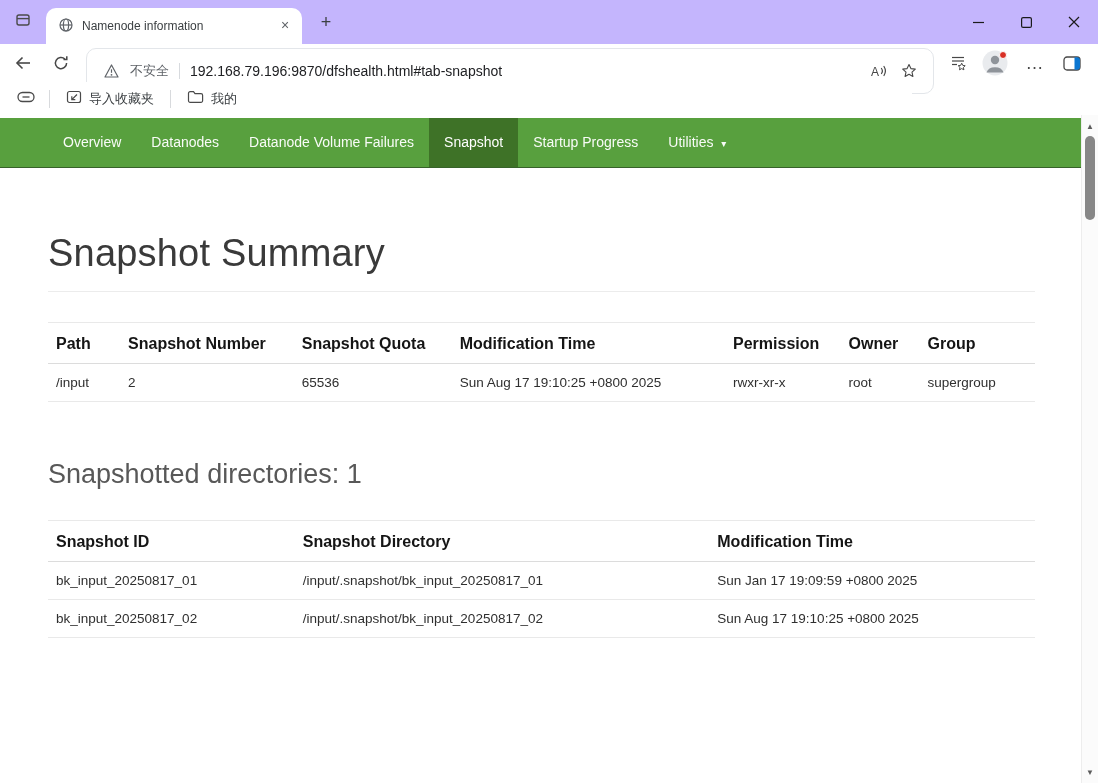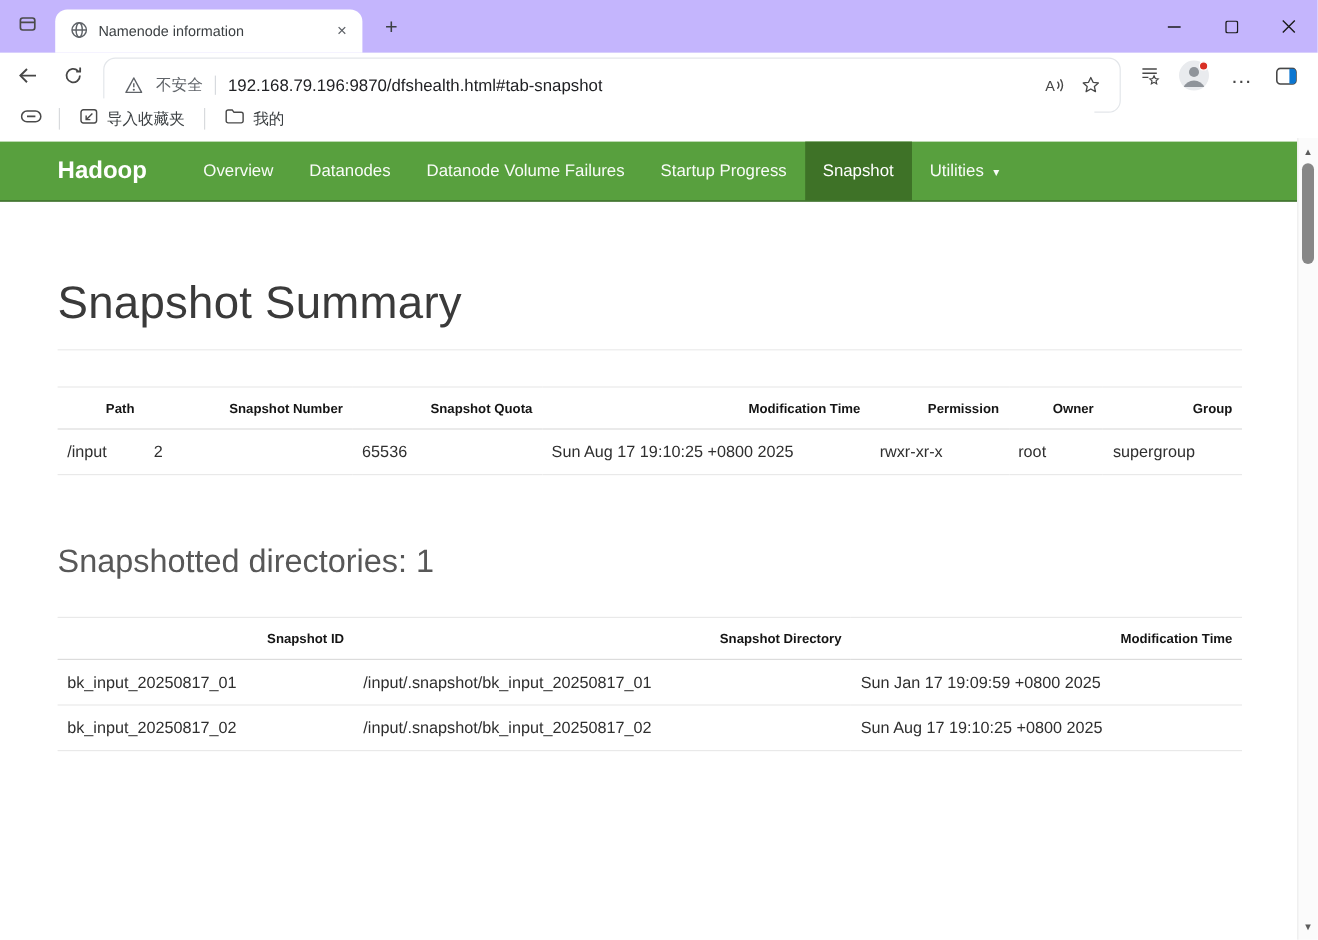--- a/index.html
+++ b/index.html
@@ -53,21 +53,21 @@
   .nav-item { font-size:14px; color:rgba(255,255,255,0.96); line-height:49px; padding:0 15px; cursor:pointer; white-space:nowrap; }
   .nav-item.active { background:#3e7227; color:#fff; }
   .caret { display:inline-block; margin-left:4px; font-size:10px; }
 
   .container { padding:0 46px 0 48px; }
   h1.page-title { margin:64px 0 0; font-size:38px; font-weight:500; color:#3a3a3a; letter-spacing:0.2px; }
   hr.divider { border:0; border-top:1px solid #ececec; margin:16px 0 0; }
   h2.section-heading { margin:57px 0 0; font-size:27px; font-weight:400; color:#585858; }
 
   table { width:100%; border-collapse:collapse; margin-top:30px; border-top:1px solid #e9e9e9; }
-  th { text-align:right; font-size:11px; font-weight:bold; color:#151515; padding:12px 8px 10px; border-bottom:1px solid #dcdcdc; }
+  th { text-align:left; font-size:16px; font-weight:bold; color:#151515; padding:12px 8px 10px; border-bottom:1px solid #dcdcdc; }
   td { font-size:13.5px; color:#2f2f2f; padding:11px 8px; border-bottom:1px solid #e9e9e9; }
 
   
   .scrollbar { position:absolute; top:115px; right:0; width:17px; height:668px; background:#fbfbfb; border-left:1px solid #ededed; }
   .scroll-btn { position:absolute; left:0; width:16px; height:16px; font-size:8px; color:#5c5c5c; display:flex; align-items:center; justify-content:center; cursor:pointer; }
   .scroll-up { top:3px; }
   .scroll-down { bottom:3px; }
   .scroll-thumb { position:absolute; left:3px; top:21px; width:10px; height:84px; background:#878787; border-radius:5px; cursor:grab; }
 </style>
 </head>
@@ -201,26 +201,25 @@
           <path d="M1.5 3.2 a1.6 1.6 0 0 1 1.6-1.6 h3.4 l1.5 2 h6 a1.6 1.6 0 0 1 1.6 1.6 v5.6 a1.6 1.6 0 0 1 -1.6 1.6 h-10.9 a1.6 1.6 0 0 1 -1.6 -1.6 Z"></path>
         </svg>
     </span>
     <span>我的</span>
   </div>
 </div>
 
 <div class="page">
 
   <div class="hnavbar">
-    <span class="brand">Hadoop</span>
     <span class="nav-item">Overview</span>
     <span class="nav-item">Datanodes</span>
     <span class="nav-item">Datanode Volume Failures</span>
+    <span class="nav-item active">Snapshot</span>
     <span class="nav-item">Startup Progress</span>
-    <span class="nav-item active">Snapshot</span>
     <span class="nav-item">
       <span>Utilities</span>
       <span class="caret">▾</span>
     </span>
   </div>
 
   <div class="container">
     <h1 class="page-title">Snapshot Summary</h1>
     <hr class="divider">
 

